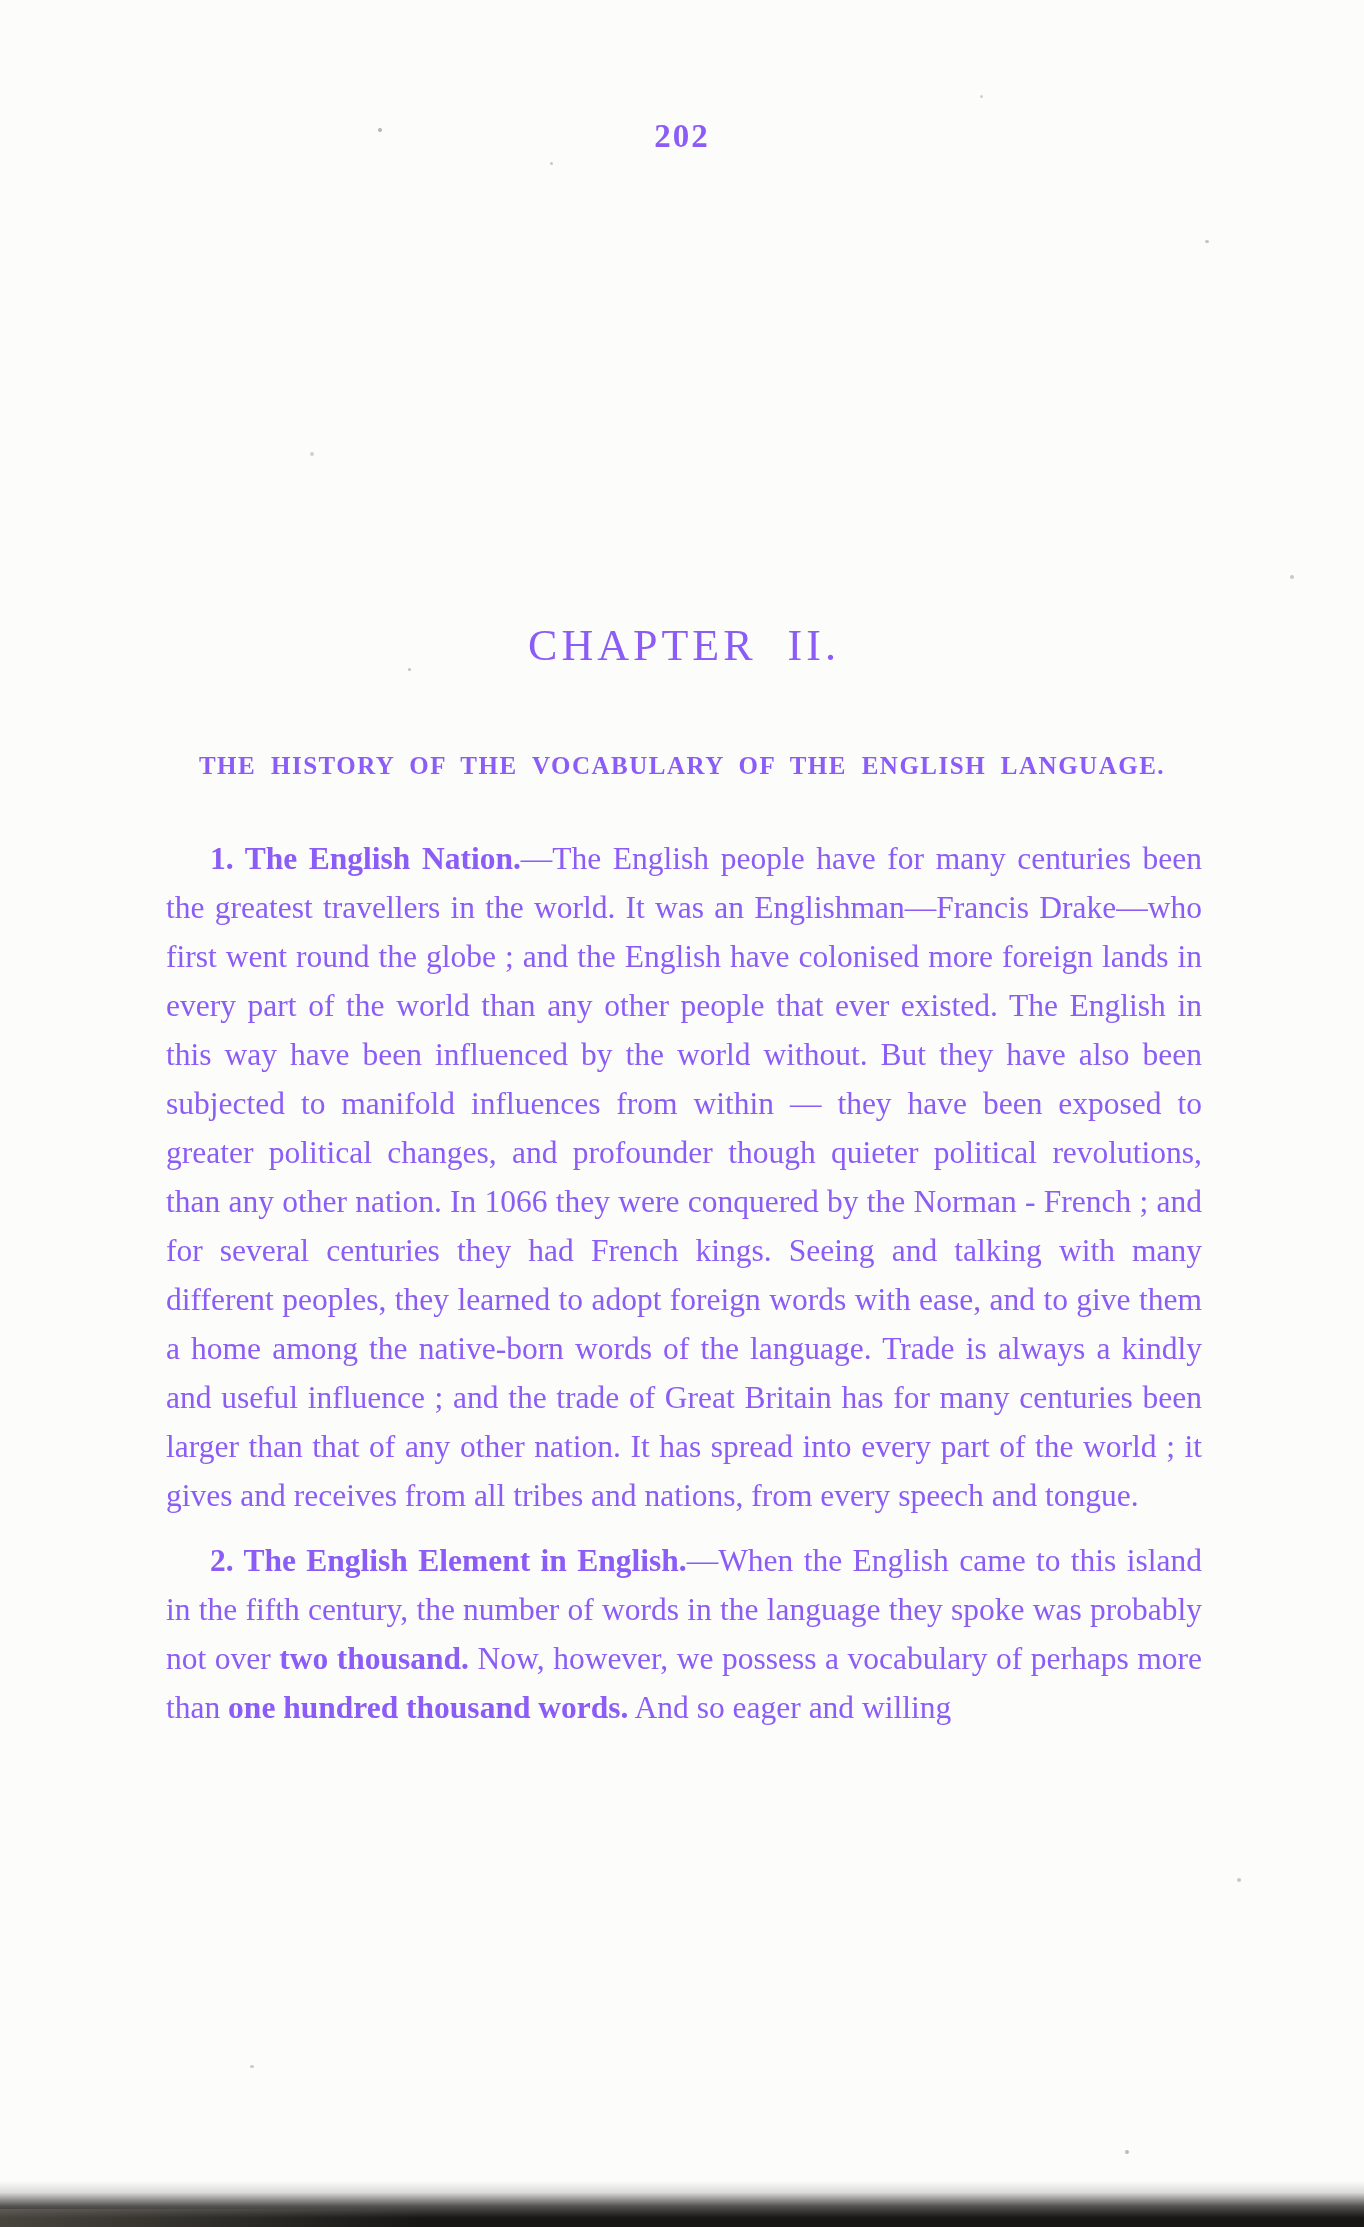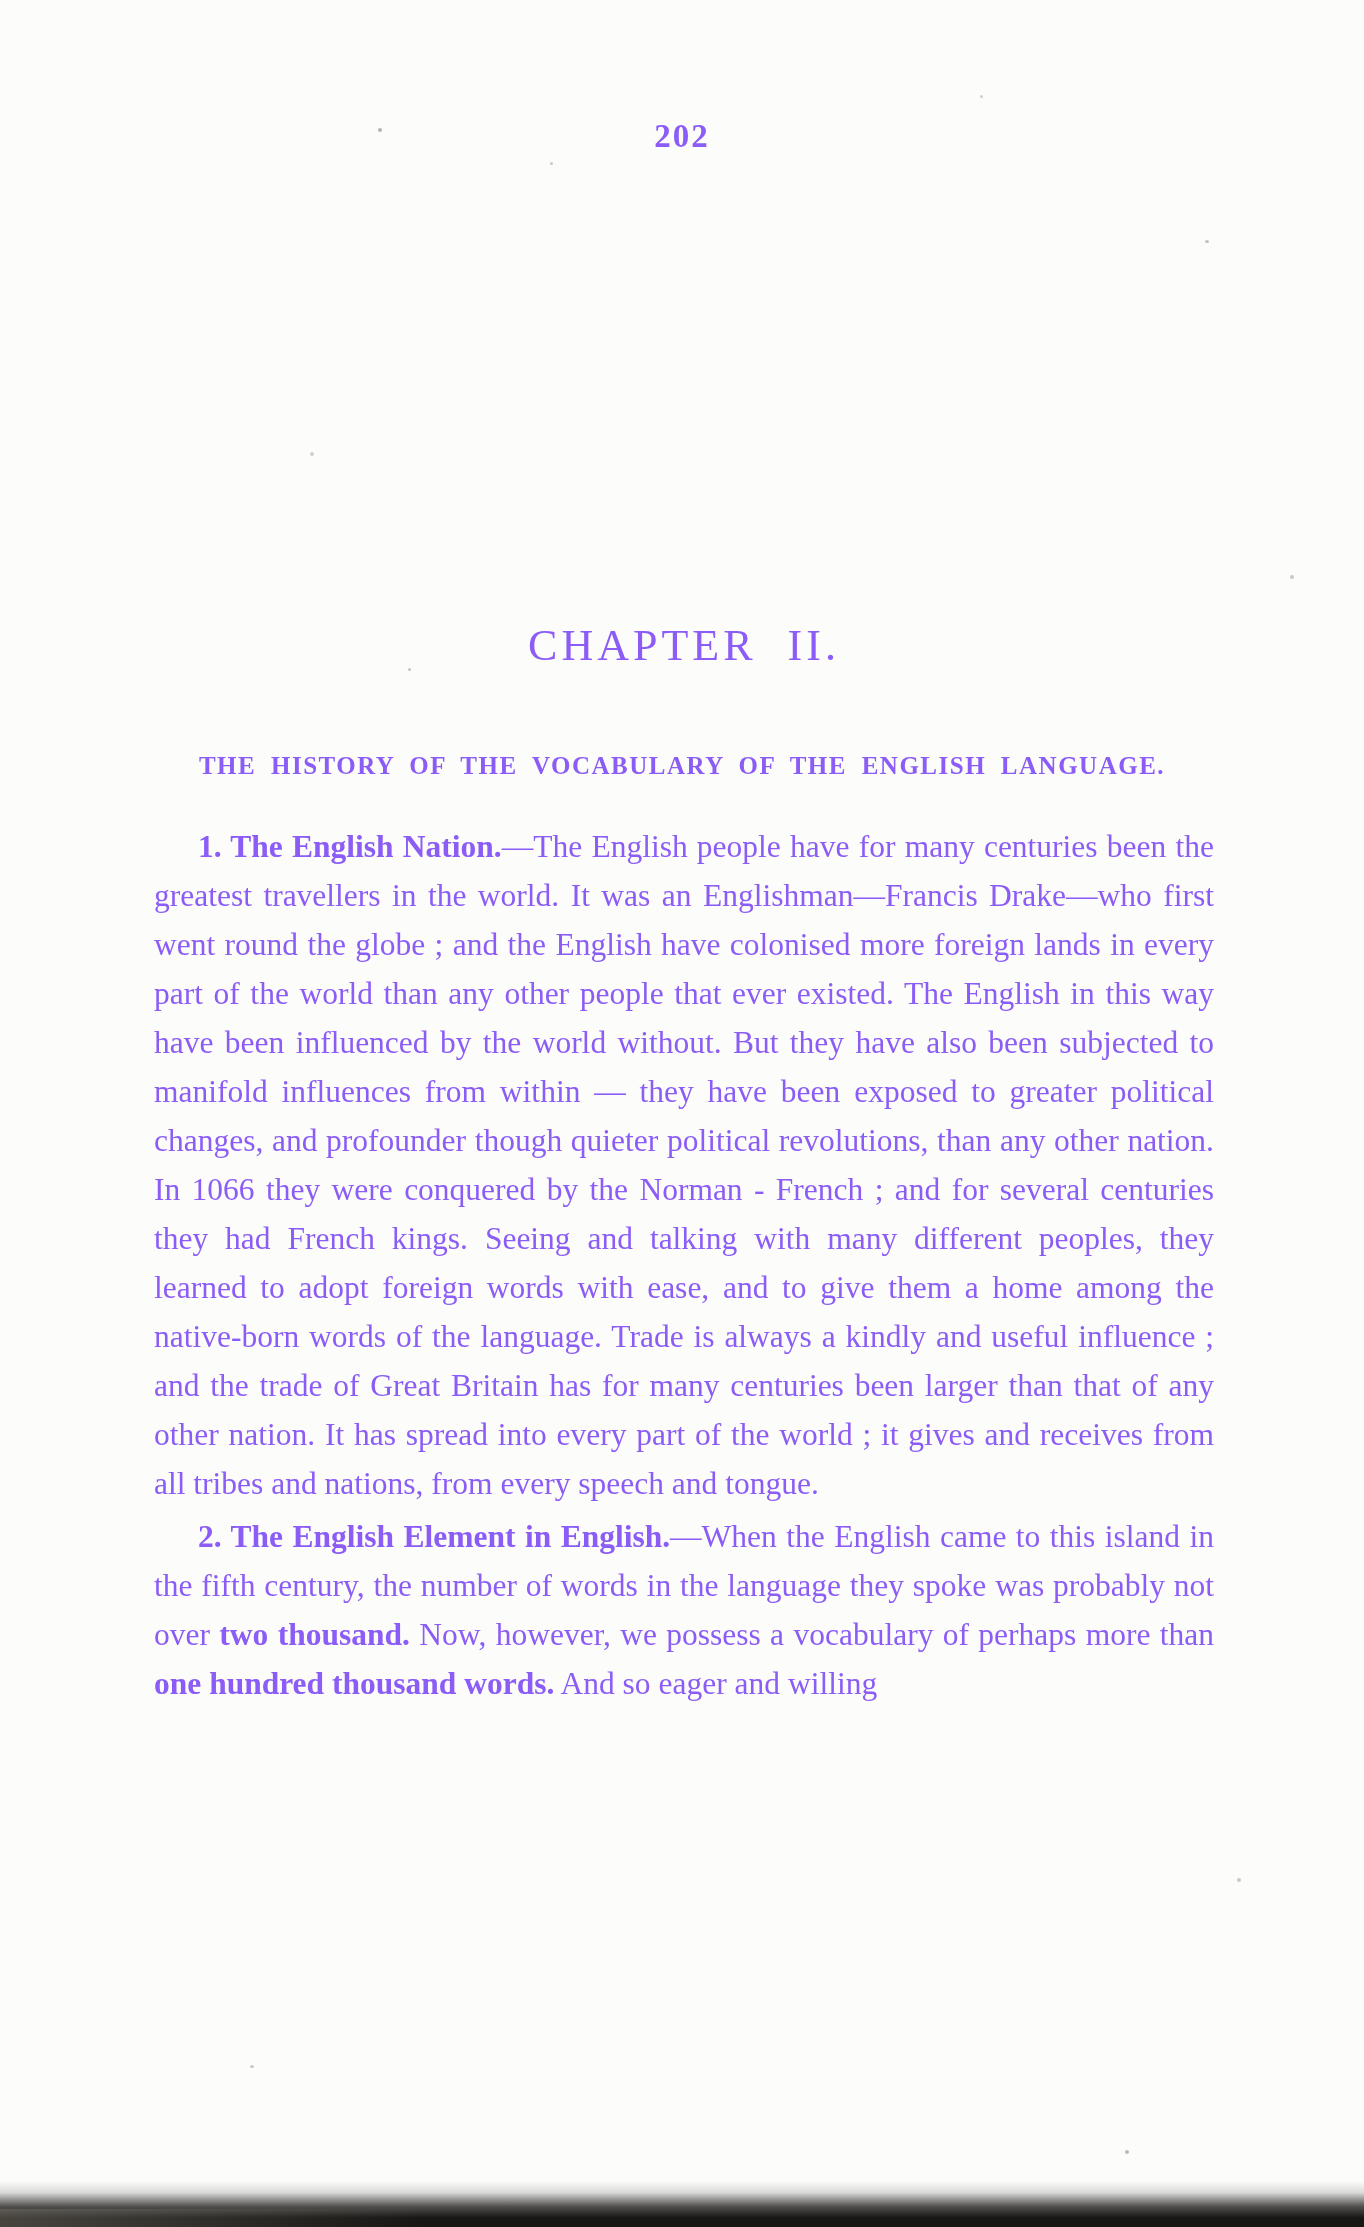--- a/index.html
+++ b/index.html
@@ -54,21 +54,21 @@
   .body-text {
     position: absolute;
     top: 818px;
     left: 150px;
     width: 1068px;
     font-size: 31.5px;
     line-height: 49px;
     text-align: justify;
   }
   .para {
-    margin: 4px;
+    margin: 16px;
     text-indent: 44px;
   }
   .b {
     font-weight: bold;
   }
   .scan-edge {
     position: absolute;
     left: 0;
     bottom: 0;
     width: 1364px;

